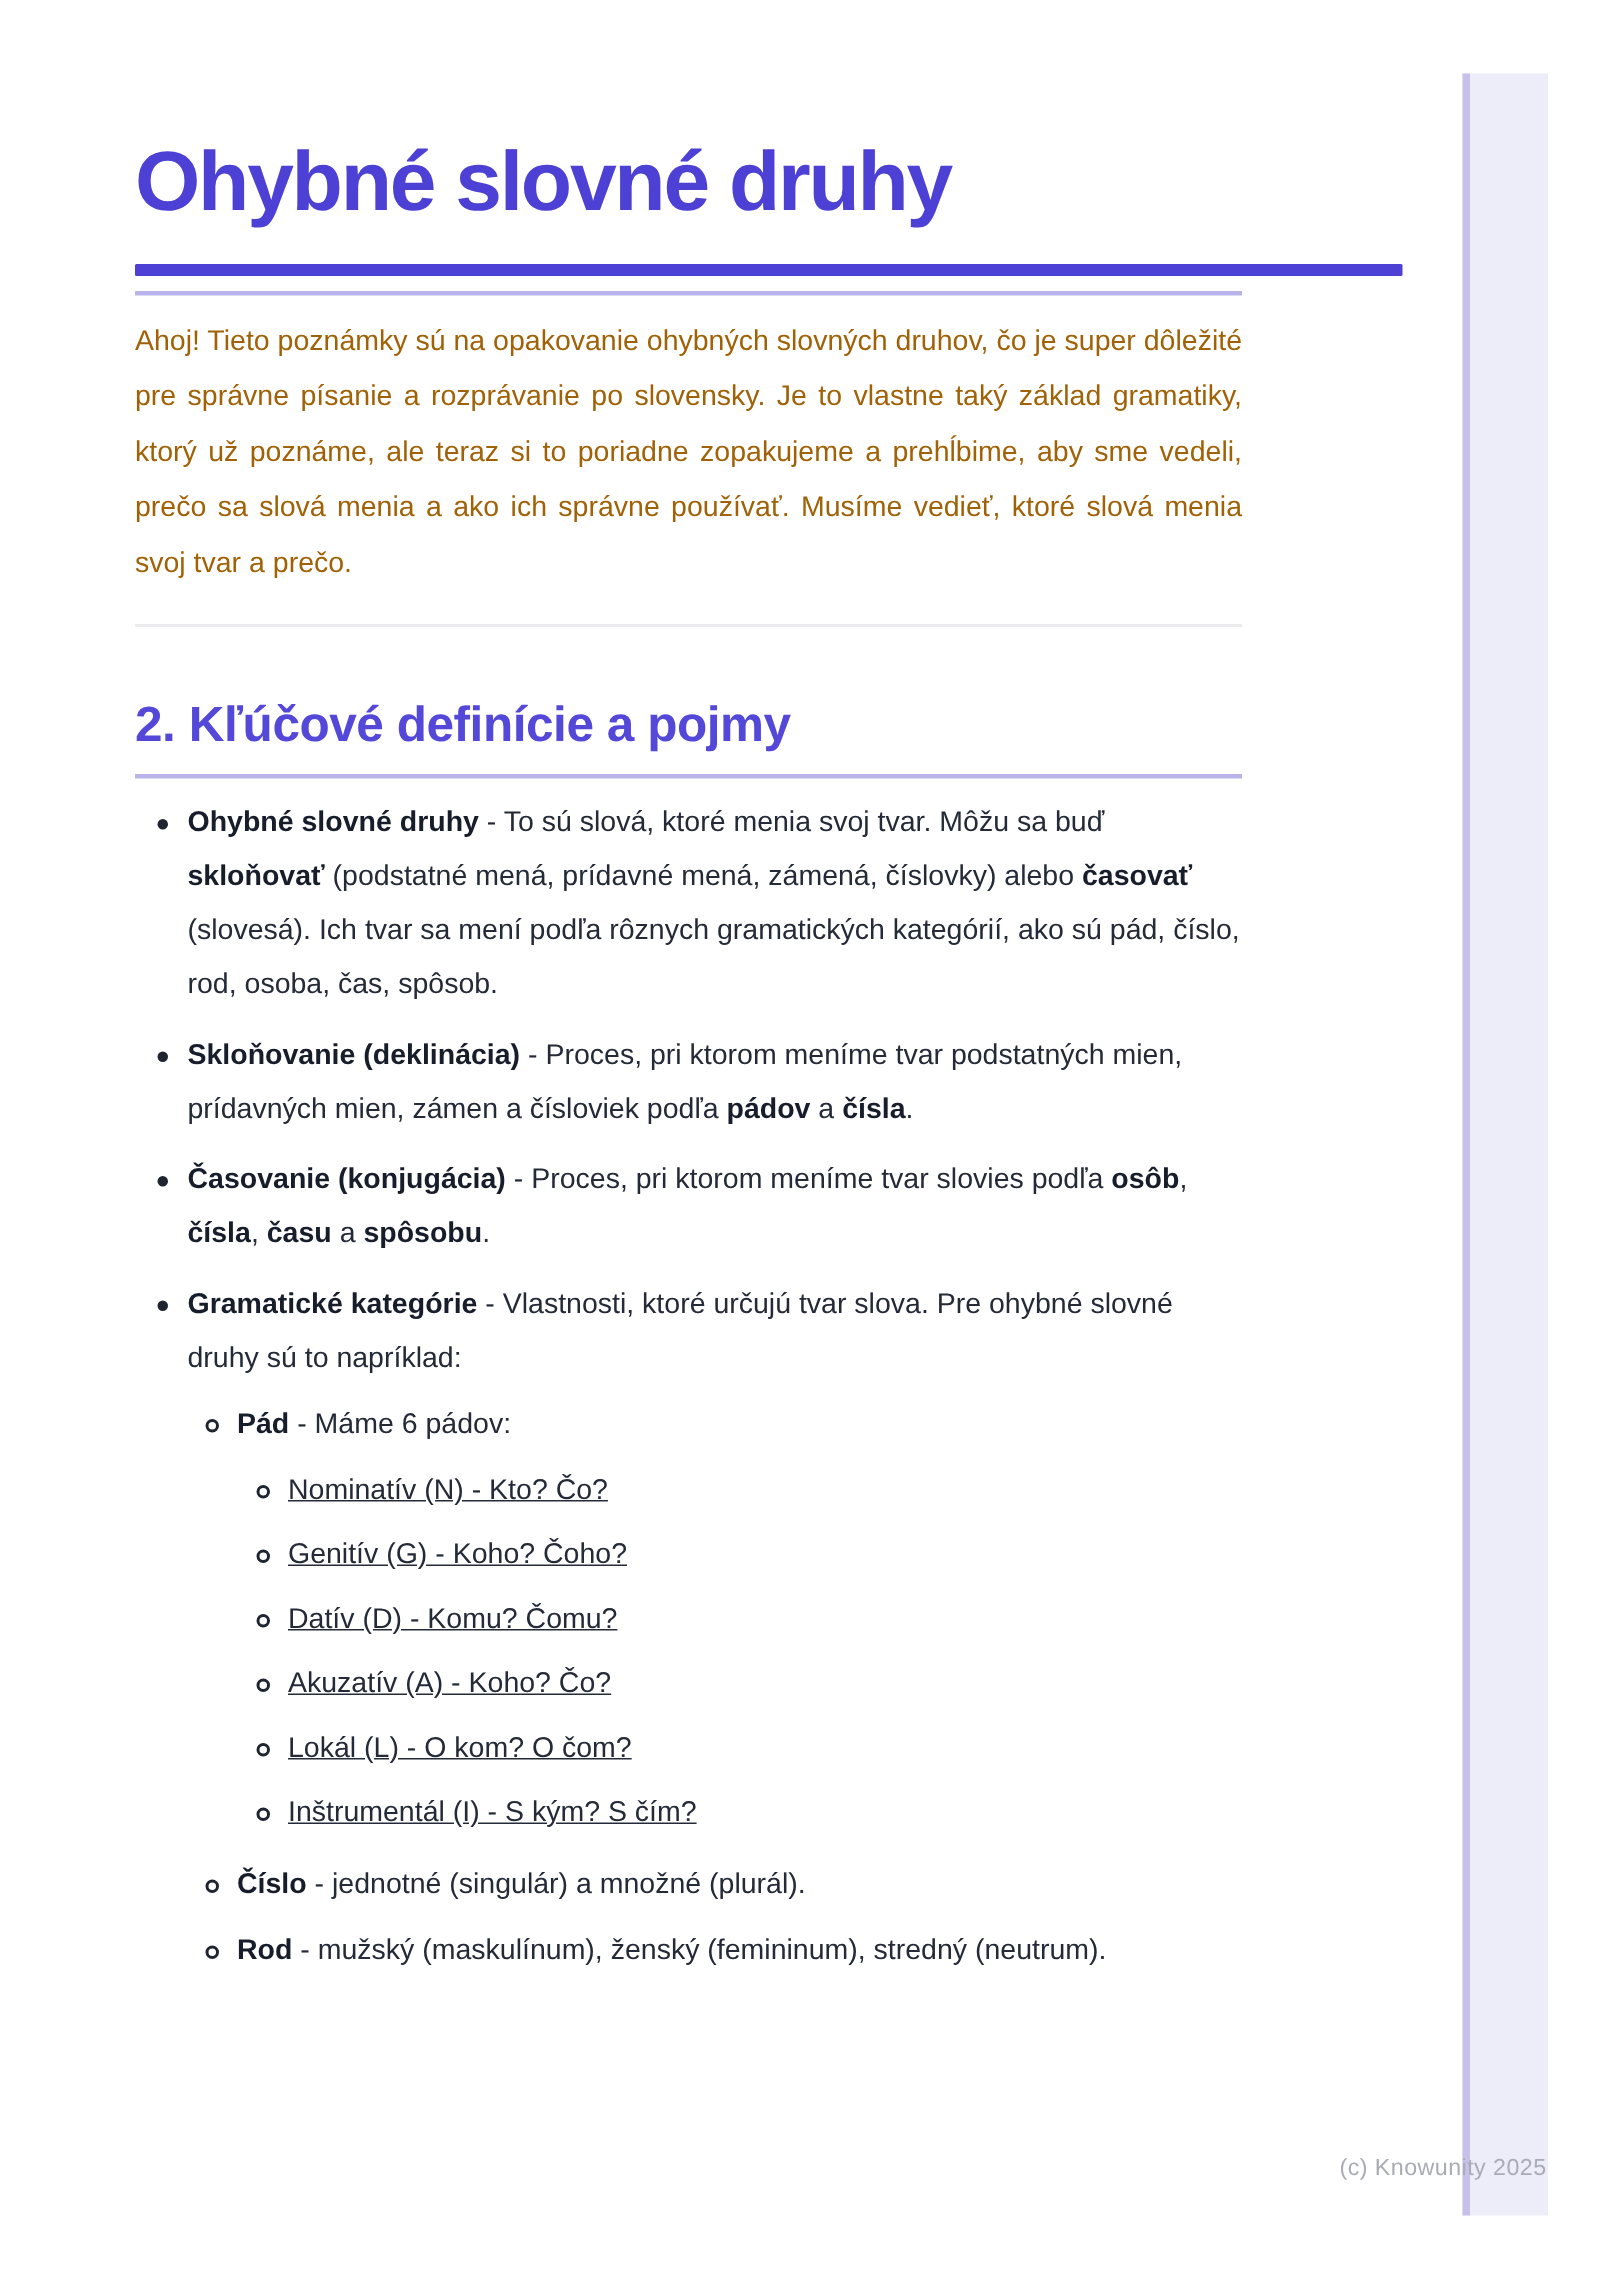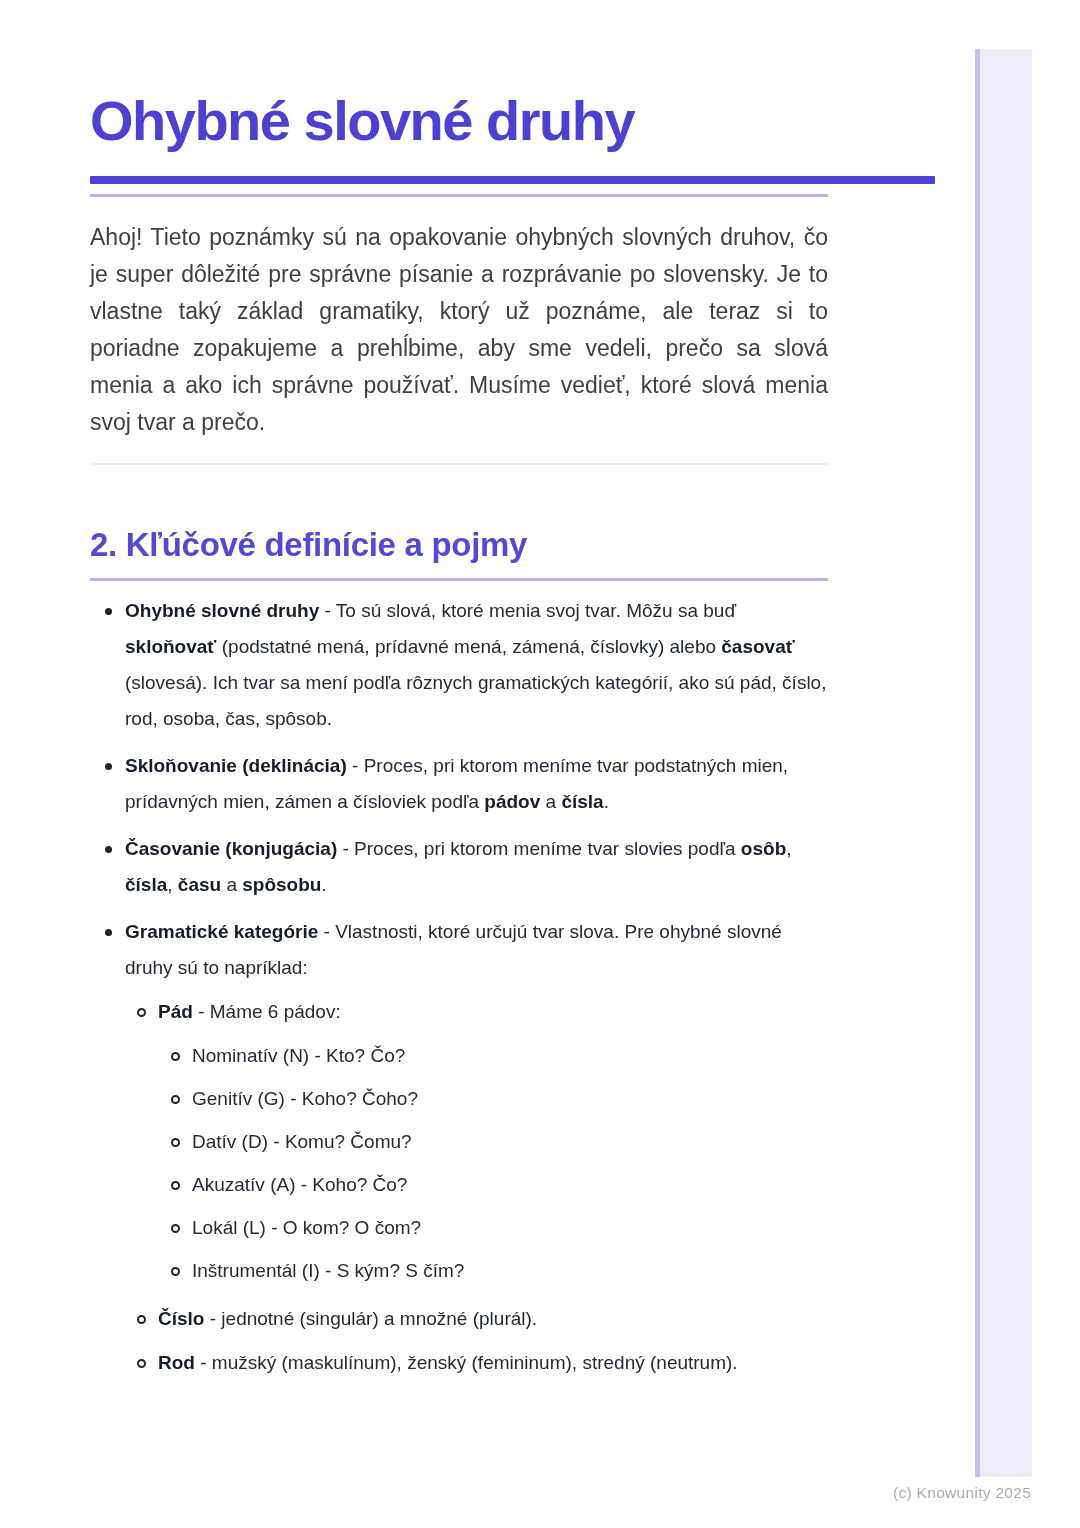--- a/index.html
+++ b/index.html
@@ -14,21 +14,21 @@
   
   .edge-stripe {
     position:absolute; top:49px; left:975px;
     width:52px; height:1428px;
     background:#edecf9;
     border-left:5px solid #c7c1e9;
     z-index:1;
   }
 
   .watermark {
-    position:absolute; top:1484px; left:893px;
+    position:absolute; top:1437px; left:893px;
     font-size:15.5px; color:#a9acb4;
     letter-spacing:0.3px;
     z-index:2; white-space:nowrap;
   }
 
   .content {
     position:absolute; top:0; left:90px; width:738px;
   }
 
   h1.doc-title {
@@ -43,33 +43,33 @@
     margin-top:24px;
     border-radius:1px;
   }
 
   h2.section-heading {
     margin:0; font-size:33px; line-height:42px;
     font-weight:700; letter-spacing:-0.3px;
     color:#5448d9;
   }
   h2.first  { margin-top:54px; }
-  h2.second { margin-top:59px; }
+  h2.second { margin-top:44px; }
   .heading-rule {
     height:3px; width:738px;
     background:#b9b3ec;
     margin-top:10px;
   }
   .heading-rule.second { margin-top:12px; }
 
   p.intro {
-    margin:22px 0 0 0;
-    font-size:23px; line-height:37px;
+    margin:12px 0 0 0;
+    font-size:19px; line-height:37px;
     text-align:justify;
-    color:#404040;
+    color:#a16207;
   }
 
   .divider {
     height:2px; width:738px;
     background:#ececee;
     margin-top:22px;
   }
 
   strong { font-weight:700; color:#171d2b; }
 
@@ -100,20 +100,21 @@
     width:9px; height:9px; box-sizing:border-box;
     border:2px solid #1e2430; border-radius:50%;
     background:transparent;
   }
 
   ul.l3 { margin:8px 0 12px 0; }
   ul.l3 > li {
     position:relative;
     padding-left:34px;
     margin-bottom:7px;
+    text-decoration:underline;
   }
   ul.l3 > li::before {
     content:""; position:absolute;
     left:13px; top:14px;
     width:9px; height:9px; box-sizing:border-box;
     border:2px solid #1e2430; border-radius:50%;
     background:transparent;
   }
 </style>
 </head>

